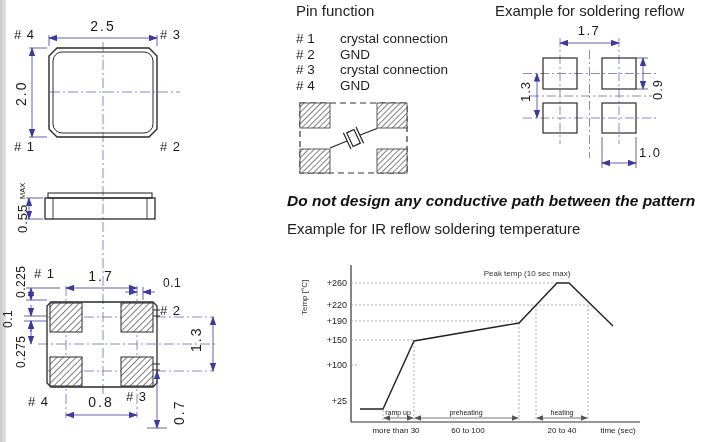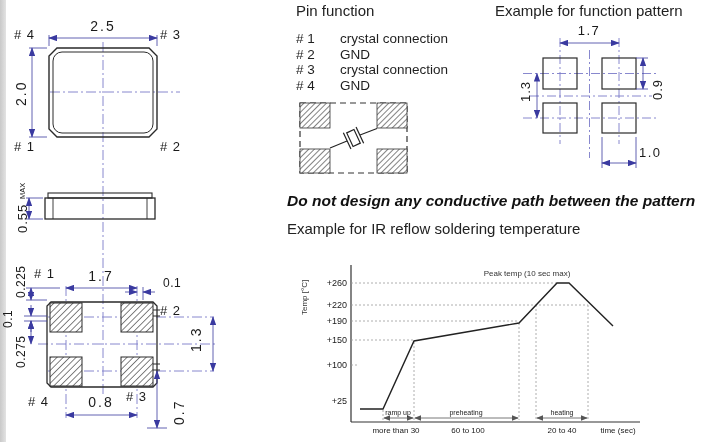--- a/index.html
+++ b/index.html
@@ -164,21 +164,21 @@
     </g>
     <line x1="35" y1="48" x2="52" y2="41" stroke="#222" stroke-width="1.1"></line>
     <line x1="65" y1="35" x2="82" y2="28.5" stroke="#222" stroke-width="1.1"></line>
     <g transform="translate(58.5,38) rotate(-25)">
       <line x1="-7" y1="-9" x2="-7" y2="9" stroke="#222" stroke-width="1.2"></line>
       <line x1="7" y1="-9" x2="7" y2="9" stroke="#222" stroke-width="1.2"></line>
       <rect x="-4" y="-7.5" width="8" height="15" fill="#ffffff" stroke="#222" stroke-width="1.2"></rect>
     </g>
   </svg>
 
-  <div class="abs heading" style="left:495px;top:2px;">Example for function pattern</div>
+  <div class="abs heading" style="left:495px;top:2px;">Example for soldering reflow</div>
 
   <svg class="abs" style="left:490px;top:22px;" width="213" height="172" viewBox="0 0 213 172">
     <defs>
       <marker id="arrB" markerWidth="11" markerHeight="8" refX="10" refY="4" orient="auto-start-reverse">
         <path d="M0,0 L11,4 L0,8 Z" fill="#3a3aa0"></path>
       </marker>
     </defs>
     <g stroke="#7a7ac8" stroke-width="0.9" stroke-dasharray="9 3 2 3" fill="none">
       <line x1="70" y1="16" x2="70" y2="122"></line>
       <line x1="129" y1="16" x2="129" y2="122"></line>

